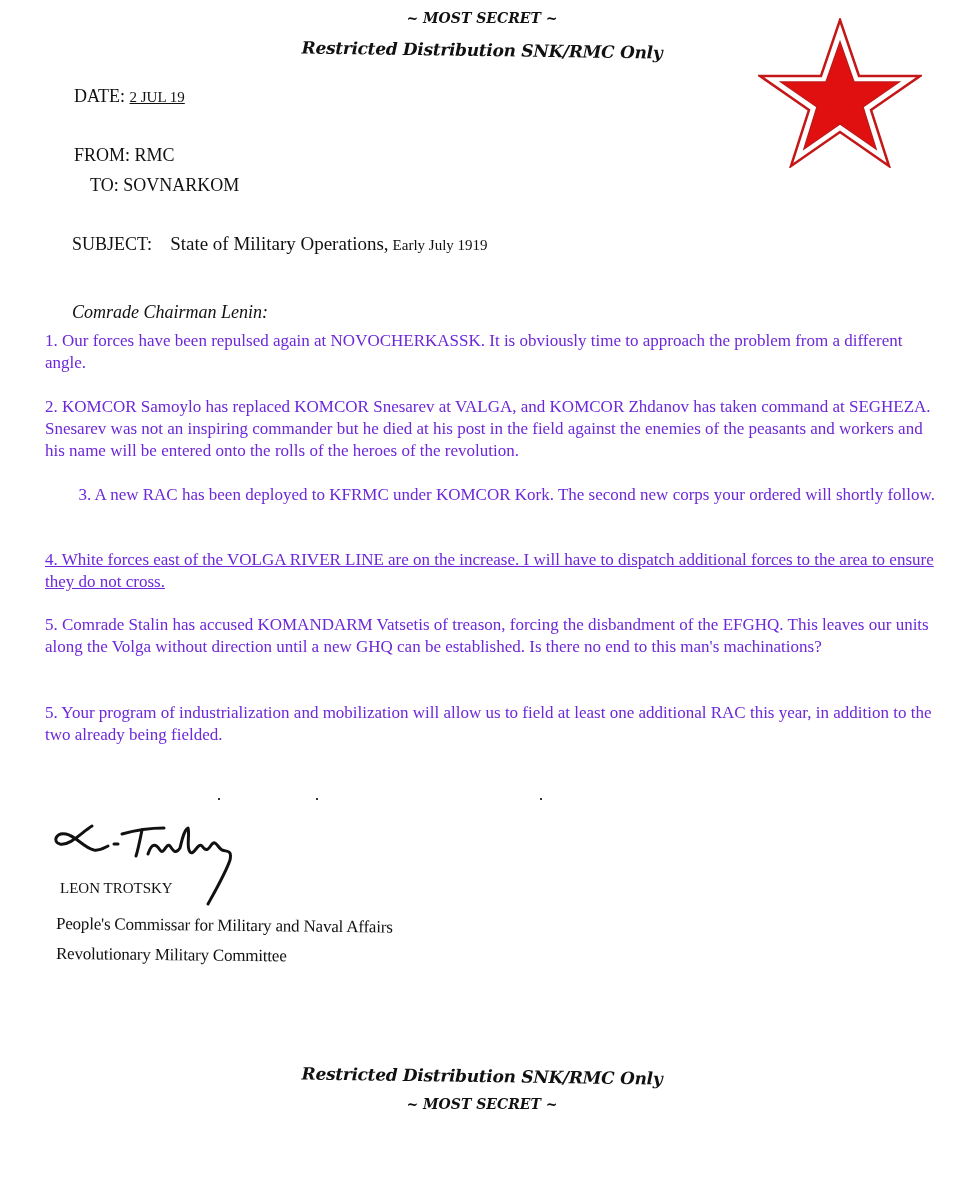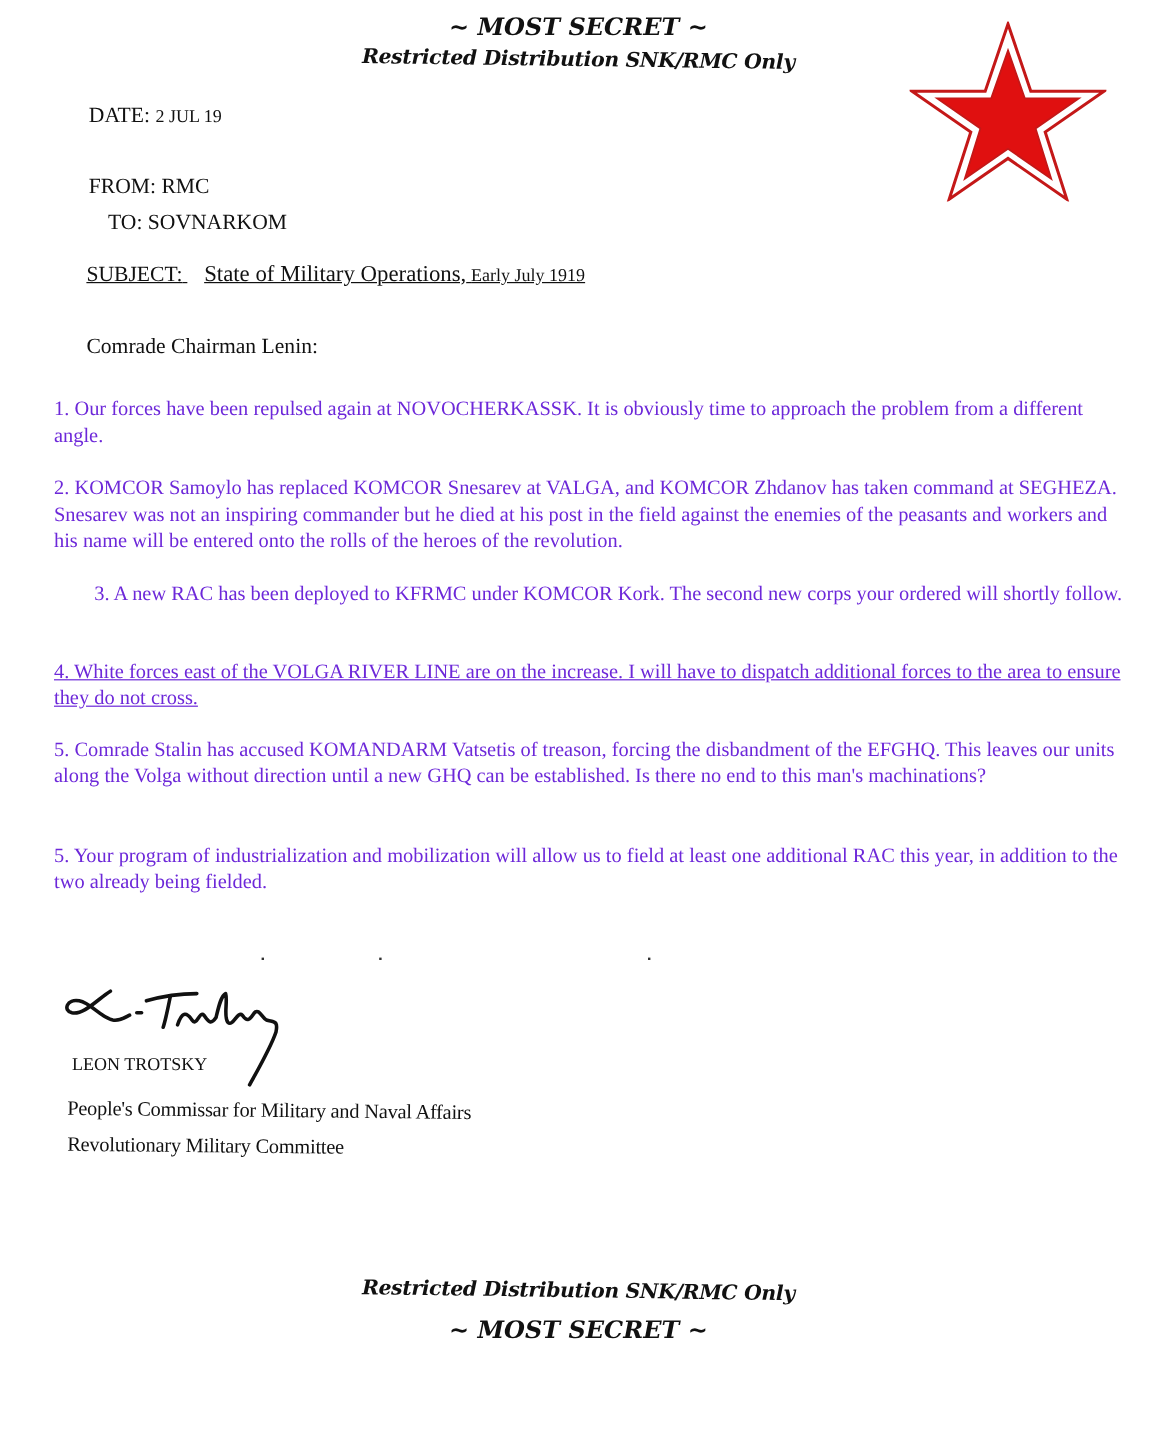--- a/index.html
+++ b/index.html
@@ -3,24 +3,24 @@
   <meta charset="utf-8">
   <style>
     html, body { margin: 0; padding: 0; background: #ffffff; }
     body { width: 964px; height: 1200px; position: relative; overflow: hidden; color: #111; }
     .abs { position: absolute; }
     .classif {
       font-family: "DejaVu Serif", "Liberation Serif", serif;
       font-weight: bold; font-style: italic; color: #111;
       text-align: center; width: 964px; left: 0;
     }
-    .classif.secret { font-size: 20px; }
+    .classif.secret { font-size: 14px; }
     .classif.restricted { font-size: 17px; letter-spacing: -0.3px; }
     .hdr { font-family: "Liberation Serif", serif; font-size: 18px; color: #111; }
-    .hdr .val-small { font-size: 15px; }
+    .hdr .val-small { font-size: 15px; text-decoration: underline; }
     .subject-text { font-family: "Liberation Serif", serif; font-size: 19px; }
     .subject-small { font-family: "Liberation Serif", serif; font-size: 15px; }
     .body-text {
       font-family: "Liberation Serif", serif; font-size: 17px; line-height: 22px;
       color: #6d28d9; left: 45px; width: 890px; margin: 0;
     }
     .sig-name { font-family: "Liberation Serif", serif; font-size: 15px; }
     .sig-title { font-family: "Liberation Serif", serif; font-size: 17px; letter-spacing: -0.2px; }
     .dot { width: 2px; height: 2px; background: #333; }
   </style>
@@ -42,26 +42,26 @@
   <span class="val-small">2 JUL 19</span>
 </div>
 <div class="abs hdr" style="left:74px; top:145px;">
   <span>FROM:</span>
   <span>RMC</span>
 </div>
 <div class="abs hdr" style="left:90px; top:175px;">
   <span>TO:</span>
   <span>SOVNARKOM</span>
 </div>
-<div class="abs" style="left:72px; top:218px;text-decoration:underline;">
+<div class="abs" style="left:72px; top:233px;">
   <span class="hdr">SUBJECT:</span>
   <span class="subject-text" style="margin-left:14px;">State of Military Operations,</span>
   <span class="subject-small">Early July 1919</span>
 </div>
-<div class="abs hdr" style="left:72px; top:278px;">Comrade Chairman Lenin:</div>
+<div class="abs hdr" style="left:72px; top:302px;font-style:italic;">Comrade Chairman Lenin:</div>
 
 <p class="abs body-text" style="top:330px;">1. Our forces have been repulsed again at NOVOCHERKASSK. It is obviously time to approach the problem from a different angle.</p>
 <p class="abs body-text" style="top:396px; width:900px;">2. KOMCOR Samoylo has replaced KOMCOR Snesarev at VALGA, and KOMCOR Zhdanov has taken command at SEGHEZA. Snesarev was not an inspiring commander but he died at his post in the field against the enemies of the peasants and workers and his name will be entered onto the rolls of the heroes of the revolution.</p>
 <p class="abs body-text" style="top:484px;text-align:right;">3. A new RAC has been deployed to KFRMC under KOMCOR Kork. The second new corps your ordered will shortly follow.</p>
 <p class="abs body-text" style="top:549px;text-decoration:underline;">4. White forces east of the VOLGA RIVER LINE are on the increase. I will have to dispatch additional forces to the area to ensure they do not cross.</p>
 <p class="abs body-text" style="top:614px;">5. Comrade Stalin has accused KOMANDARM Vatsetis of treason, forcing the disbandment of the EFGHQ. This leaves our units along the Volga without direction until a new GHQ can be established. Is there no end to this man's machinations?</p>
 <p class="abs body-text" style="top:702px;">5. Your program of industrialization and mobilization will allow us to field at least one additional RAC this year, in addition to the two already being fielded.</p>
 
 <div class="abs dot" style="left:218px; top:798px;"></div>
 <div class="abs dot" style="left:316px; top:798px;"></div>

